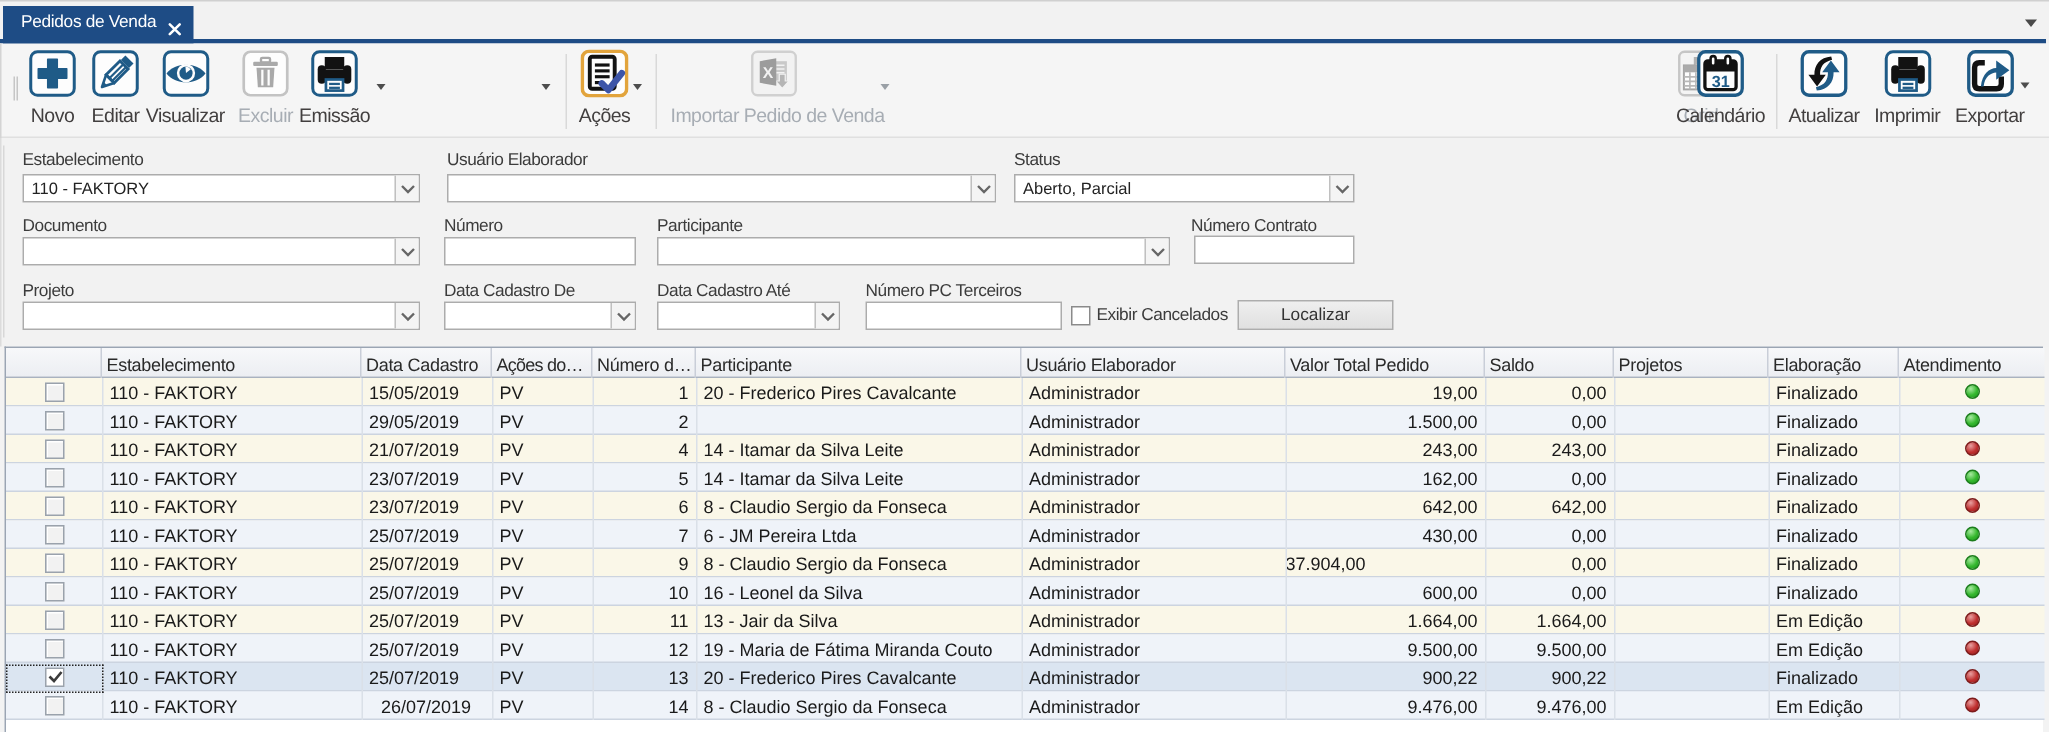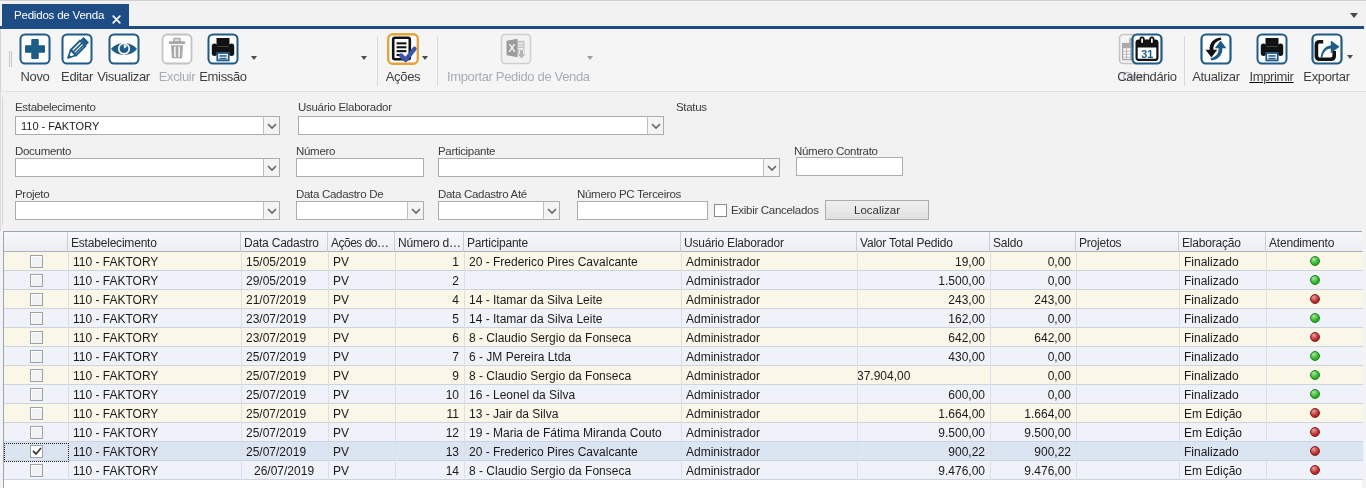--- a/index.html
+++ b/index.html
@@ -186,21 +186,21 @@
       </div>
     <div class="tsep" style="left:1184px;"></div>
     <div class="tbtn" style="left:1190px; width:52px;" id="b-atualizar">
         <svg width="32" height="32" viewBox="0 0 32 32">
           <rect x="1.5" y="1.5" width="29" height="29" rx="4.5" fill="#fdfdfd" stroke="#1f5b87" stroke-width="2.2"></rect>
 <path d="M20.8,4.6 C13.4,5.2 9.4,10.2 9.6,16.8 L5.6,16.8 L11.4,24.6 L17.2,16.8 L13.4,16.8 C13.2,11.6 15.6,8.2 21.4,6.8 Z" fill="#121212"></path>
 <path d="M11.2,27.4 C18.6,26.8 22.6,21.8 22.4,15.2 L26.4,15.2 L20.6,7.4 L14.8,15.2 L18.6,15.2 C18.8,20.4 16.4,23.8 10.6,25.2 Z" fill="#1f5b87"></path>
         </svg>
         <span class="lbl">Atualizar</span>
       </div>
-    <div class="tbtn" style="left:1246px; width:51px;text-decoration:underline;" id="b-imprimir">
+    <div class="tbtn" style="left:1246px; width:51px;" id="b-imprimir">
         <svg width="32" height="32" viewBox="0 0 32 32">
           <rect x="1.5" y="1.5" width="29" height="29" rx="4.5" fill="#fdfdfd" stroke="#1f5b87" stroke-width="2"></rect>
           <rect x="9.5" y="5" width="13" height="8" fill="#121212"></rect>
 <rect x="4.8" y="10.5" width="5.4" height="12.4" rx="2.7" fill="#121212"></rect>
 <rect x="21.8" y="10.5" width="5.4" height="12.4" rx="2.7" fill="#121212"></rect>
 <rect x="7" y="13.2" width="18" height="6.6" fill="#121212"></rect>
 <rect x="10.3" y="20" width="11.4" height="7.4" fill="#fdfdfd" stroke="#1f5b87" stroke-width="1.8"></rect>
 <rect x="12.4" y="22.2" width="7.2" height="1.5" fill="#1f5b87"></rect>
 <rect x="12.4" y="24.8" width="7.2" height="1.5" fill="#1f5b87"></rect>
         </svg>
@@ -224,20 +224,28 @@
     <div class="flabel" style="left:676px; top:9px;">Status</div>
     <div class="fdd" style="left:15px; top:24px; width:265px;">
         <span class="val">110 - FAKTORY</span>
         <span class="arr">
           <svg width="10" height="8">
             <polyline points="1,1 5,5 9,1" fill="none" stroke="#666" stroke-width="1.6"></polyline>
           </svg>
         </span>
       </div>
     <div class="fdd" style="left:298px; top:24px; width:366px;">
+        <span class="arr">
+          <svg width="10" height="8">
+            <polyline points="1,1 5,5 9,1" fill="none" stroke="#666" stroke-width="1.6"></polyline>
+          </svg>
+        </span>
+      </div>
+    <div class="fdd" style="left:676px; top:24px; width:227px;">
+        <span class="val">Aberto, Parcial</span>
         <span class="arr">
           <svg width="10" height="8">
             <polyline points="1,1 5,5 9,1" fill="none" stroke="#666" stroke-width="1.6"></polyline>
           </svg>
         </span>
       </div>
     <div class="flabel" style="left:15px; top:53px;">Documento</div>
     <div class="flabel" style="left:296px; top:53px;">Número</div>
     <div class="flabel" style="left:438px; top:53px;">Participante</div>
     <div class="flabel" style="left:794px; top:53px;">Número Contrato</div>

